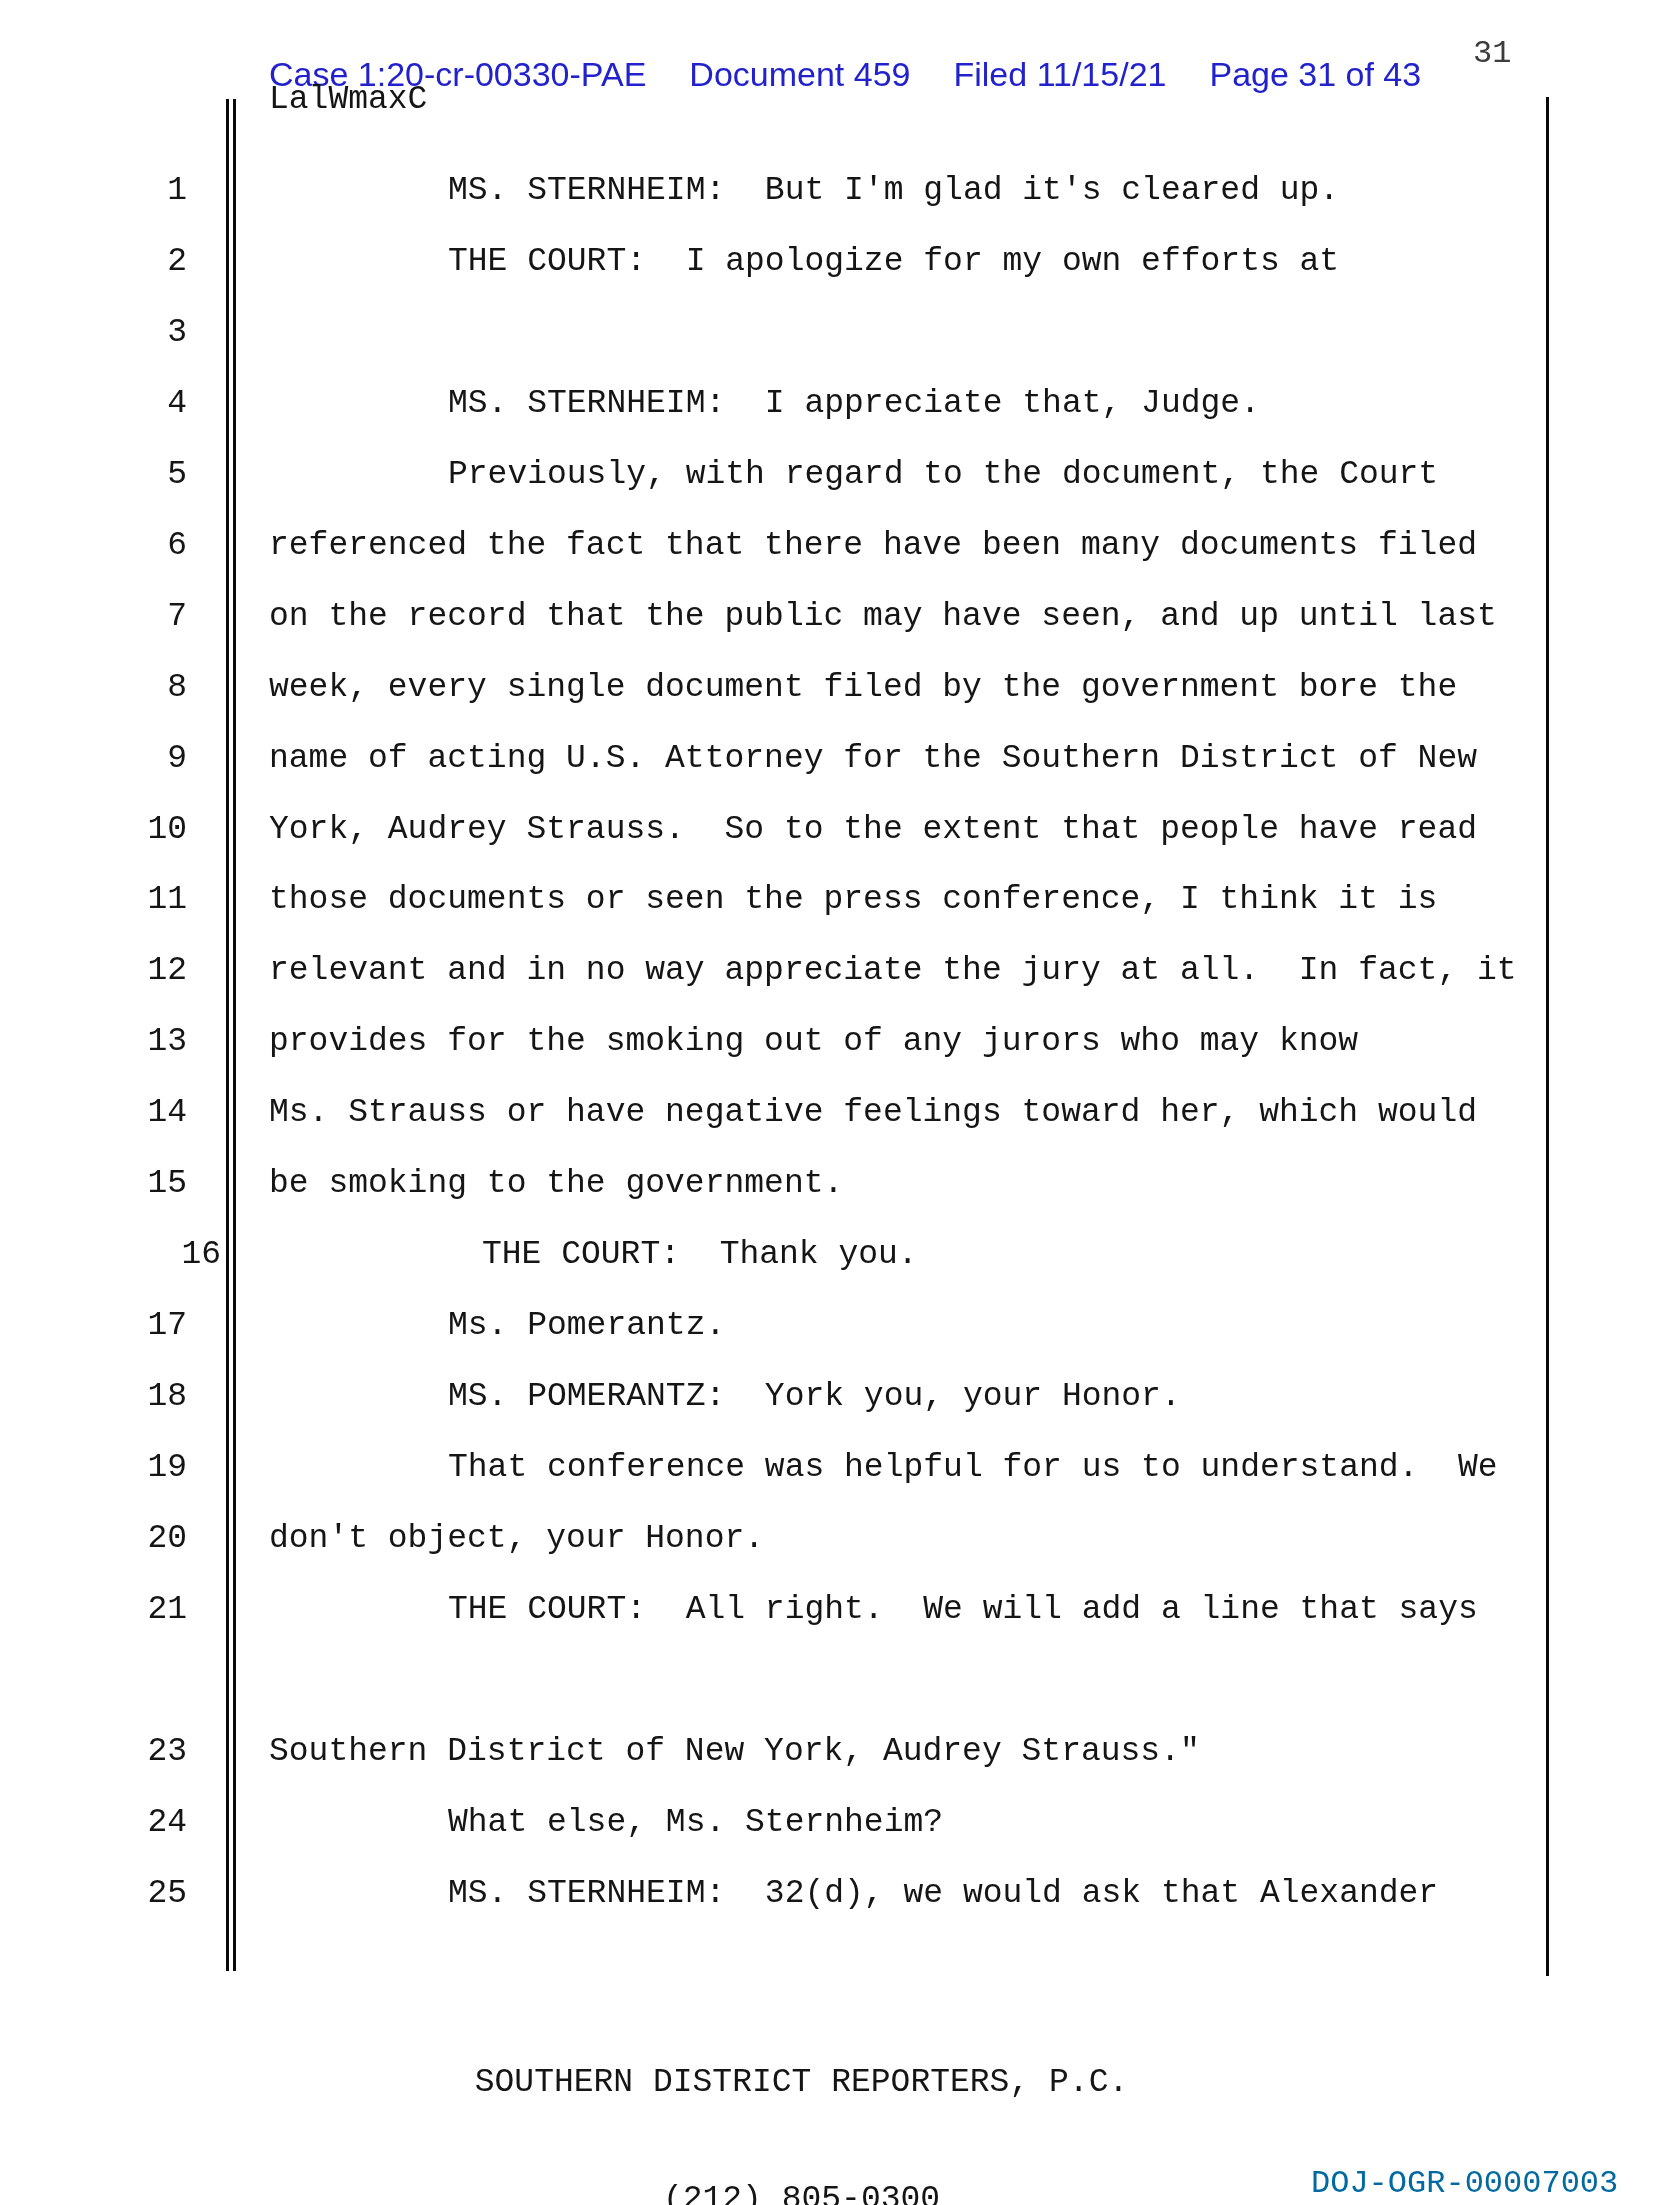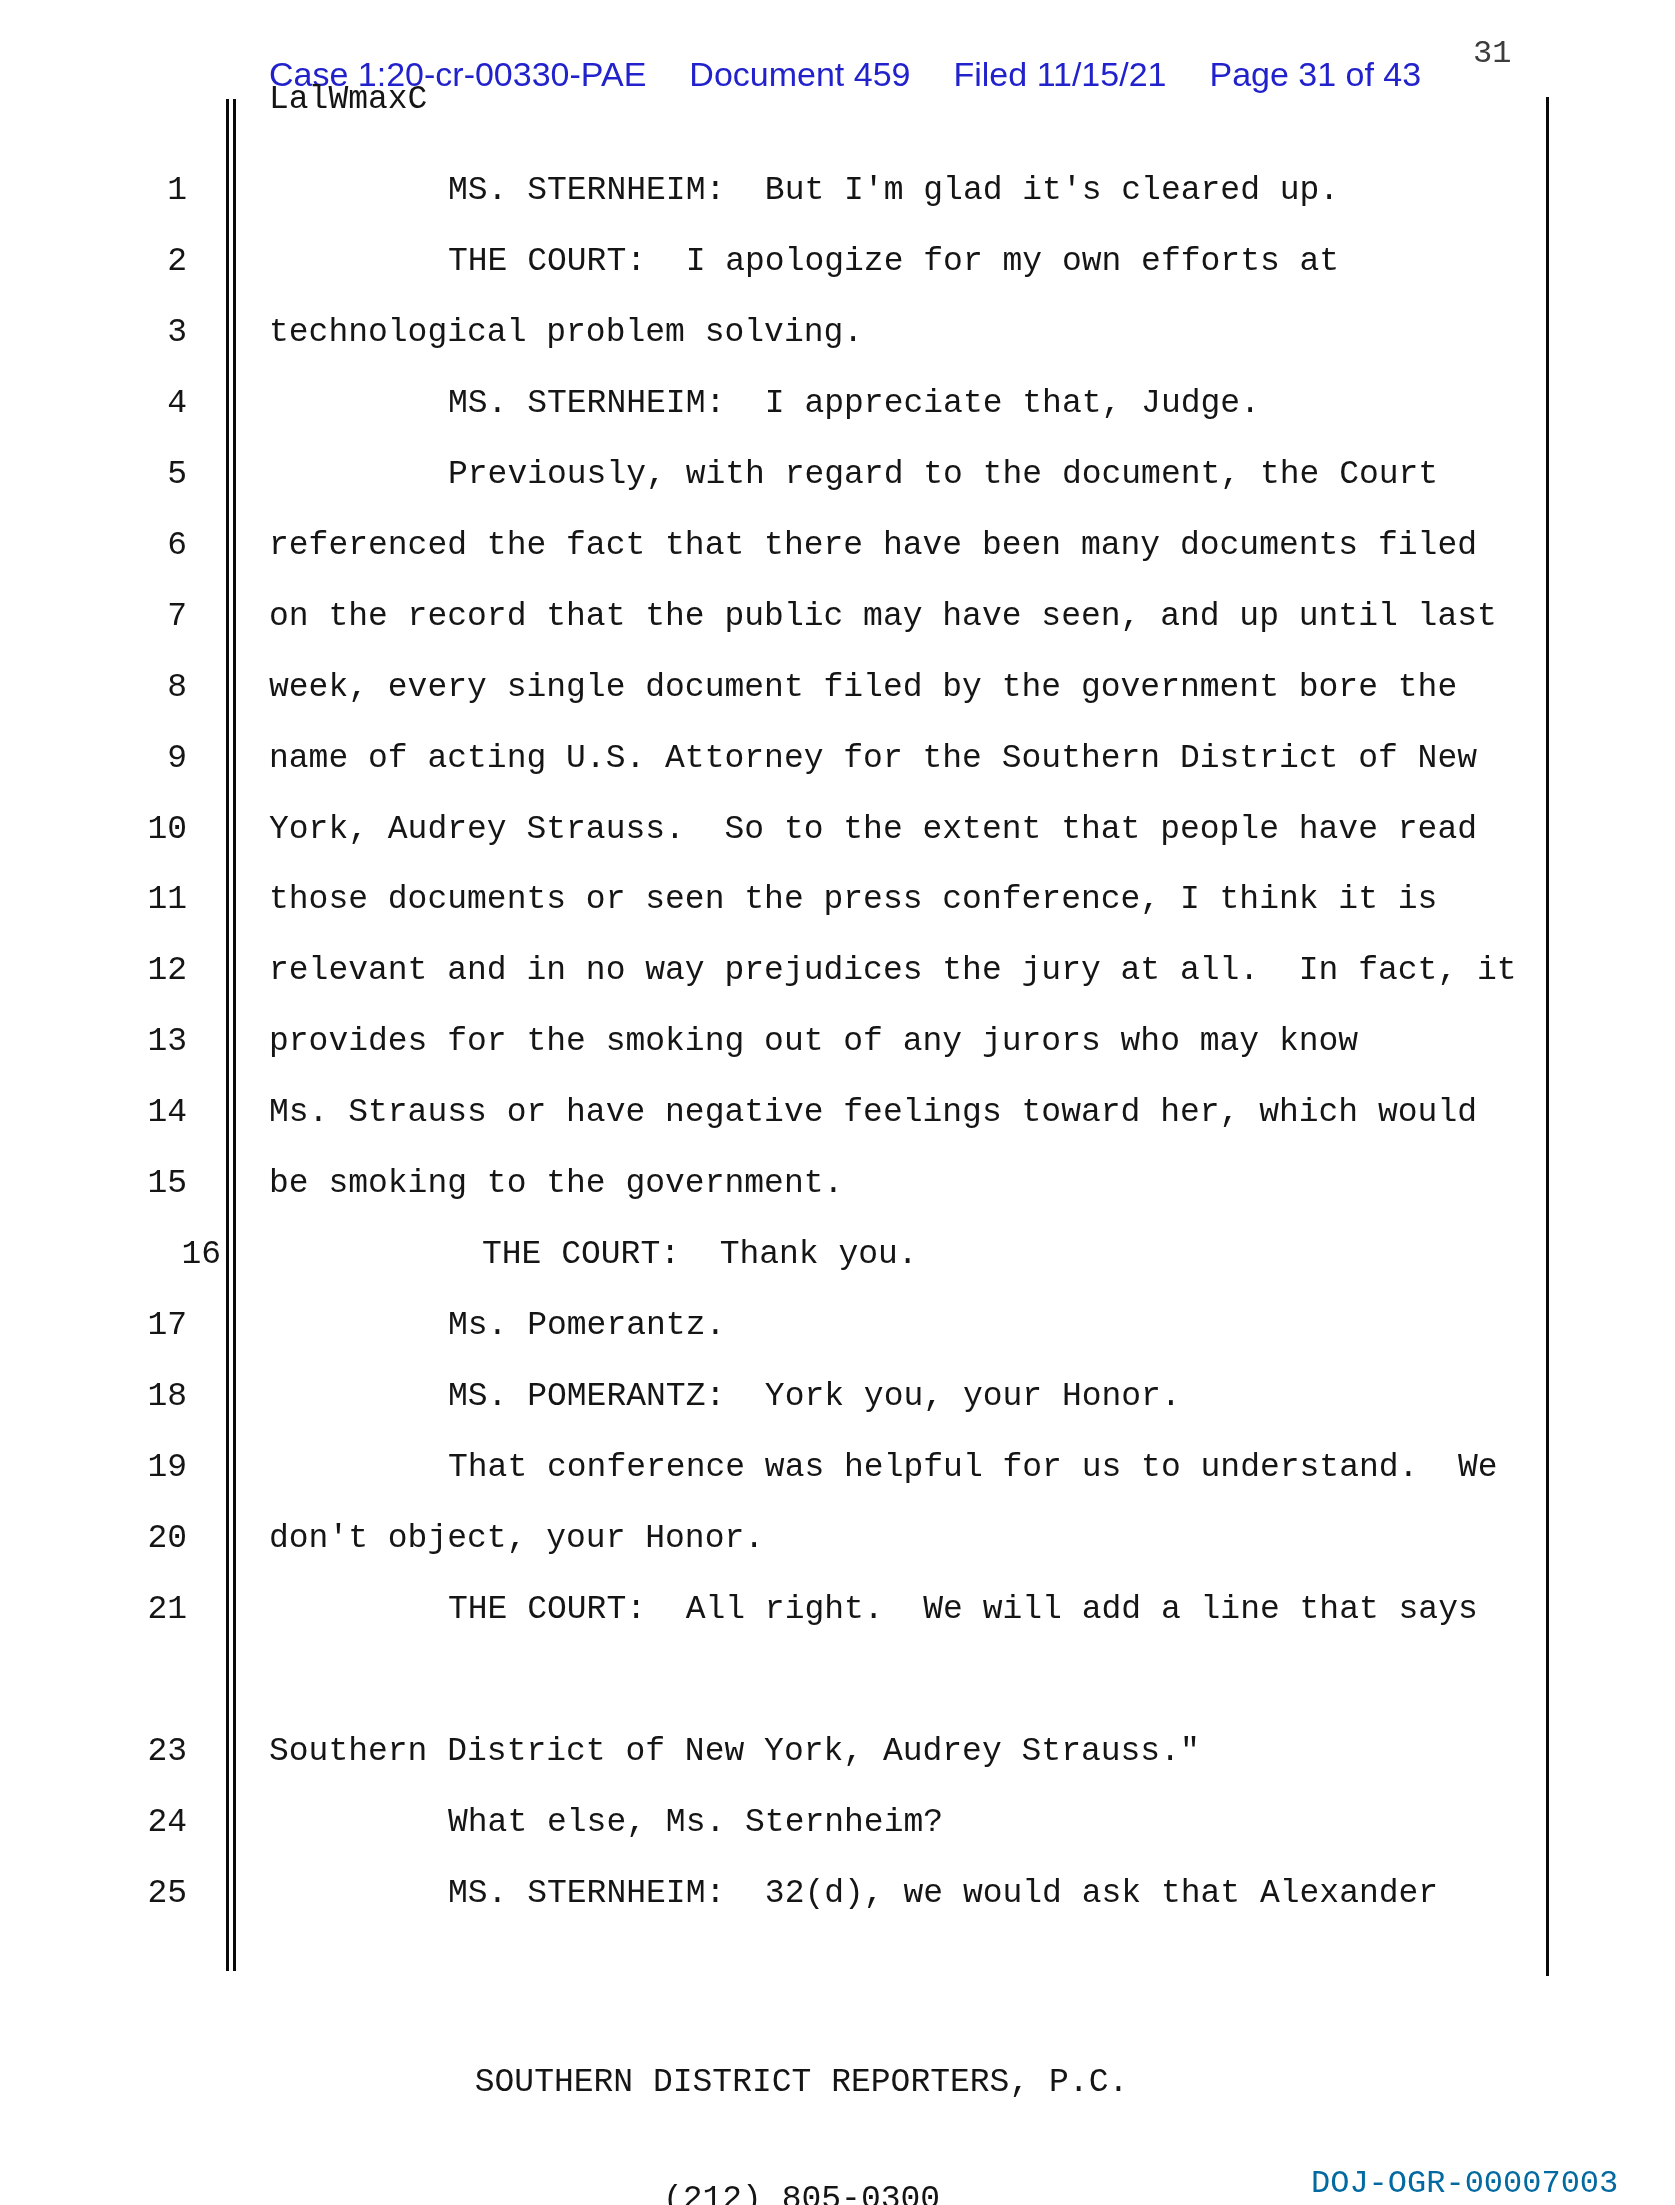--- a/index.html
+++ b/index.html
@@ -91,21 +91,20 @@
     <div class="t-row" style="top: 0px;">
     <span class="t-num">1</span>
     <span class="t-text indent">MS. STERNHEIM:  But I'm glad it's cleared up.</span>
   </div>
     <div class="t-row" style="top: 71px;">
     <span class="t-num">2</span>
     <span class="t-text indent">THE COURT:  I apologize for my own efforts at</span>
   </div>
     <div class="t-row" style="top: 142px;">
     <span class="t-num">3</span>
-    <span class="t-text">technological problem solving.</span>
   </div>
     <div class="t-row" style="top: 213px;">
     <span class="t-num">4</span>
     <span class="t-text indent">MS. STERNHEIM:  I appreciate that, Judge.</span>
   </div>
     <div class="t-row" style="top: 284px;">
     <span class="t-num">5</span>
     <span class="t-text indent">Previously, with regard to the document, the Court</span>
   </div>
     <div class="t-row" style="top: 355px;">
@@ -127,21 +126,21 @@
     <div class="t-row" style="top: 639px;">
     <span class="t-num">10</span>
     <span class="t-text">York, Audrey Strauss.  So to the extent that people have read</span>
   </div>
     <div class="t-row" style="top: 709px;">
     <span class="t-num">11</span>
     <span class="t-text">those documents or seen the press conference, I think it is</span>
   </div>
     <div class="t-row" style="top: 780px;">
     <span class="t-num">12</span>
-    <span class="t-text">relevant and in no way prejudices the jury at all.  In fact, it</span>
+    <span class="t-text">relevant and in no way appreciate the jury at all.  In fact, it</span>
   </div>
     <div class="t-row" style="top: 851px;">
     <span class="t-num">13</span>
     <span class="t-text">provides for the smoking out of any jurors who may know</span>
   </div>
     <div class="t-row" style="top: 922px;">
     <span class="t-num">14</span>
     <span class="t-text">Ms. Strauss or have negative feelings toward her, which would</span>
   </div>
     <div class="t-row" style="top: 993px;">

